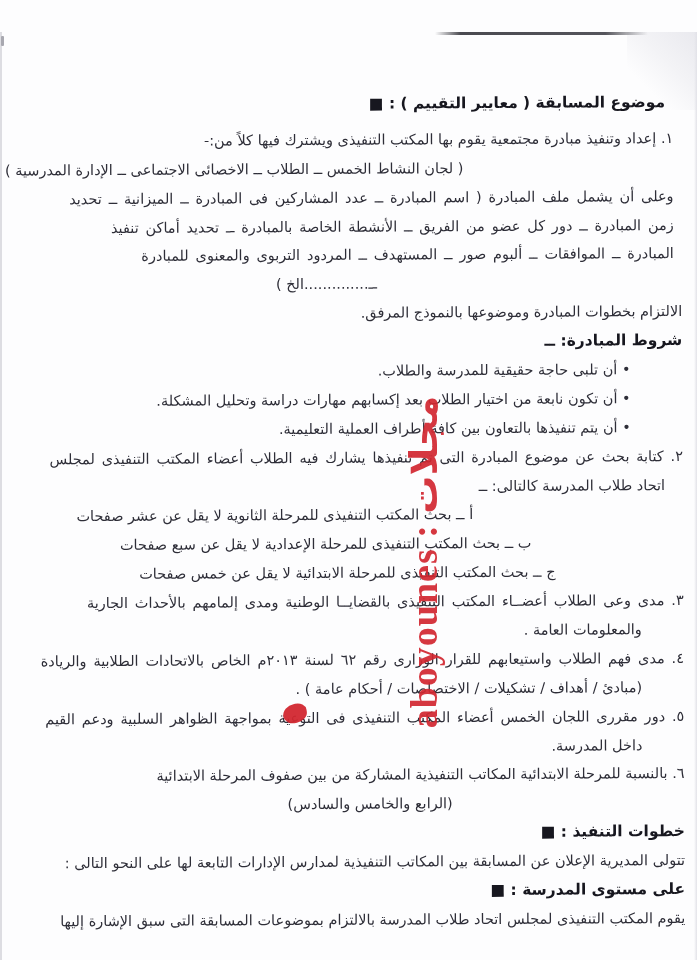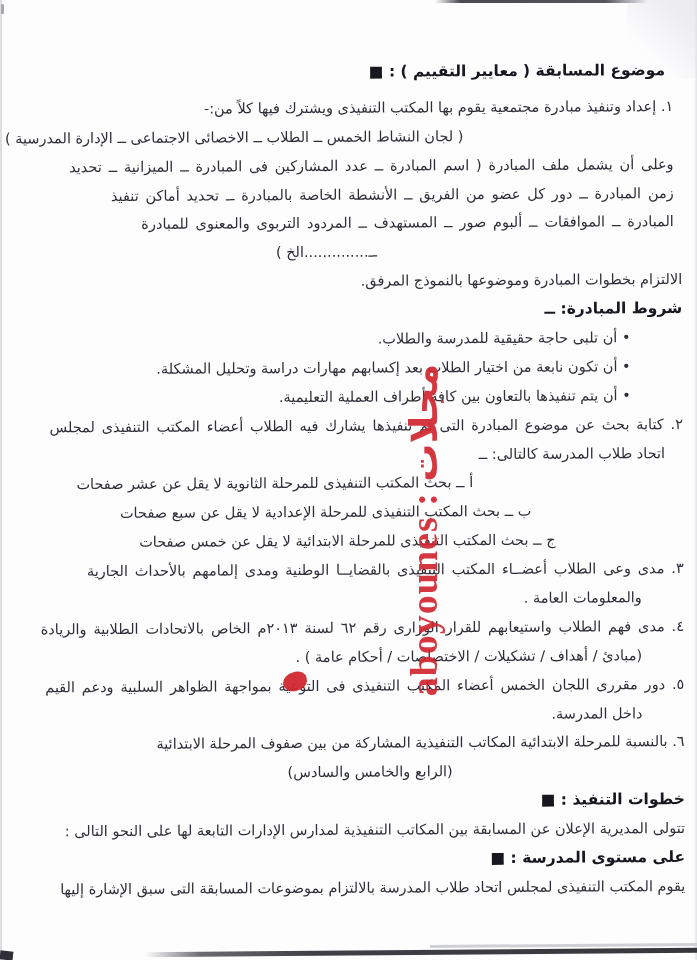--- a/index.html
+++ b/index.html
@@ -1,21 +1,21 @@
 <!DOCTYPE html>
 <html lang="ar"><head>
 <meta charset="utf-8">
 <style>
   html,body{margin:0;padding:0;}
   body{
     width:697px;height:960px;overflow:hidden;position:relative;
     background:#fdfdfe;
     font-family:"DejaVu Sans","Liberation Sans",sans-serif;
   }
-  .page{position:absolute;inset:0;background:#fdfdfe;}
+  .page{position:absolute;inset:0;background:#fdfdfe;margin-top:32px;}
 
   
   .edge-top-line{position:absolute;left:435px;top:0;width:213px;height:3px;
     background:linear-gradient(90deg,rgba(70,70,76,0),#4a4a50 12%,#55555c 80%,rgba(70,70,76,0));}
   .corner-top-right{position:absolute;right:0;top:0;width:70px;height:78px;
     background:linear-gradient(225deg,#e9e9ee 0%,#f3f3f6 40%,rgba(250,250,252,0) 72%);}
   .edge-right{position:absolute;right:0;top:0;width:3px;height:100%;
     background:linear-gradient(90deg,rgba(230,230,235,0),#e2e2e8);}
   .edge-left{position:absolute;left:0;top:0;width:2px;height:100%;background:#dddde2;}
   .mark-top-left{position:absolute;left:1px;top:4px;width:3px;height:10px;background:#a8a8b0;border-radius:1px;}

